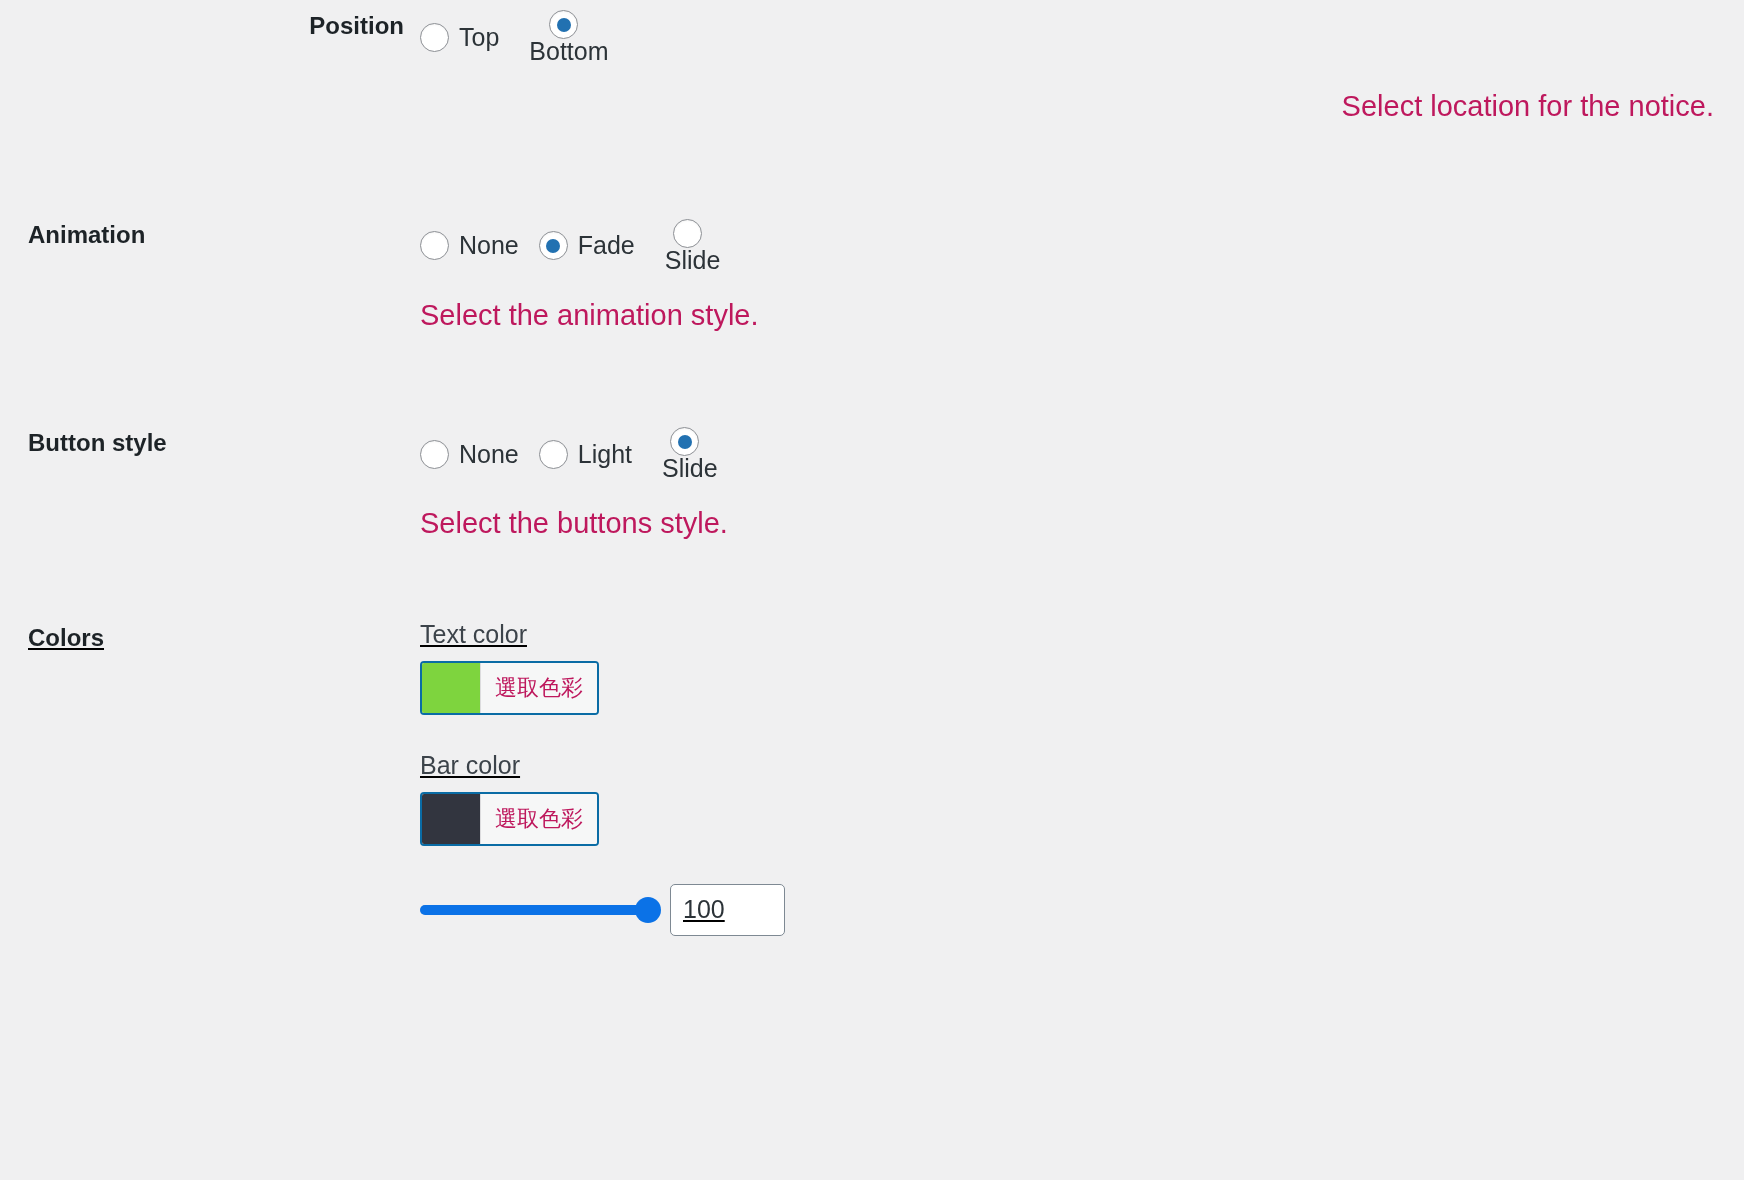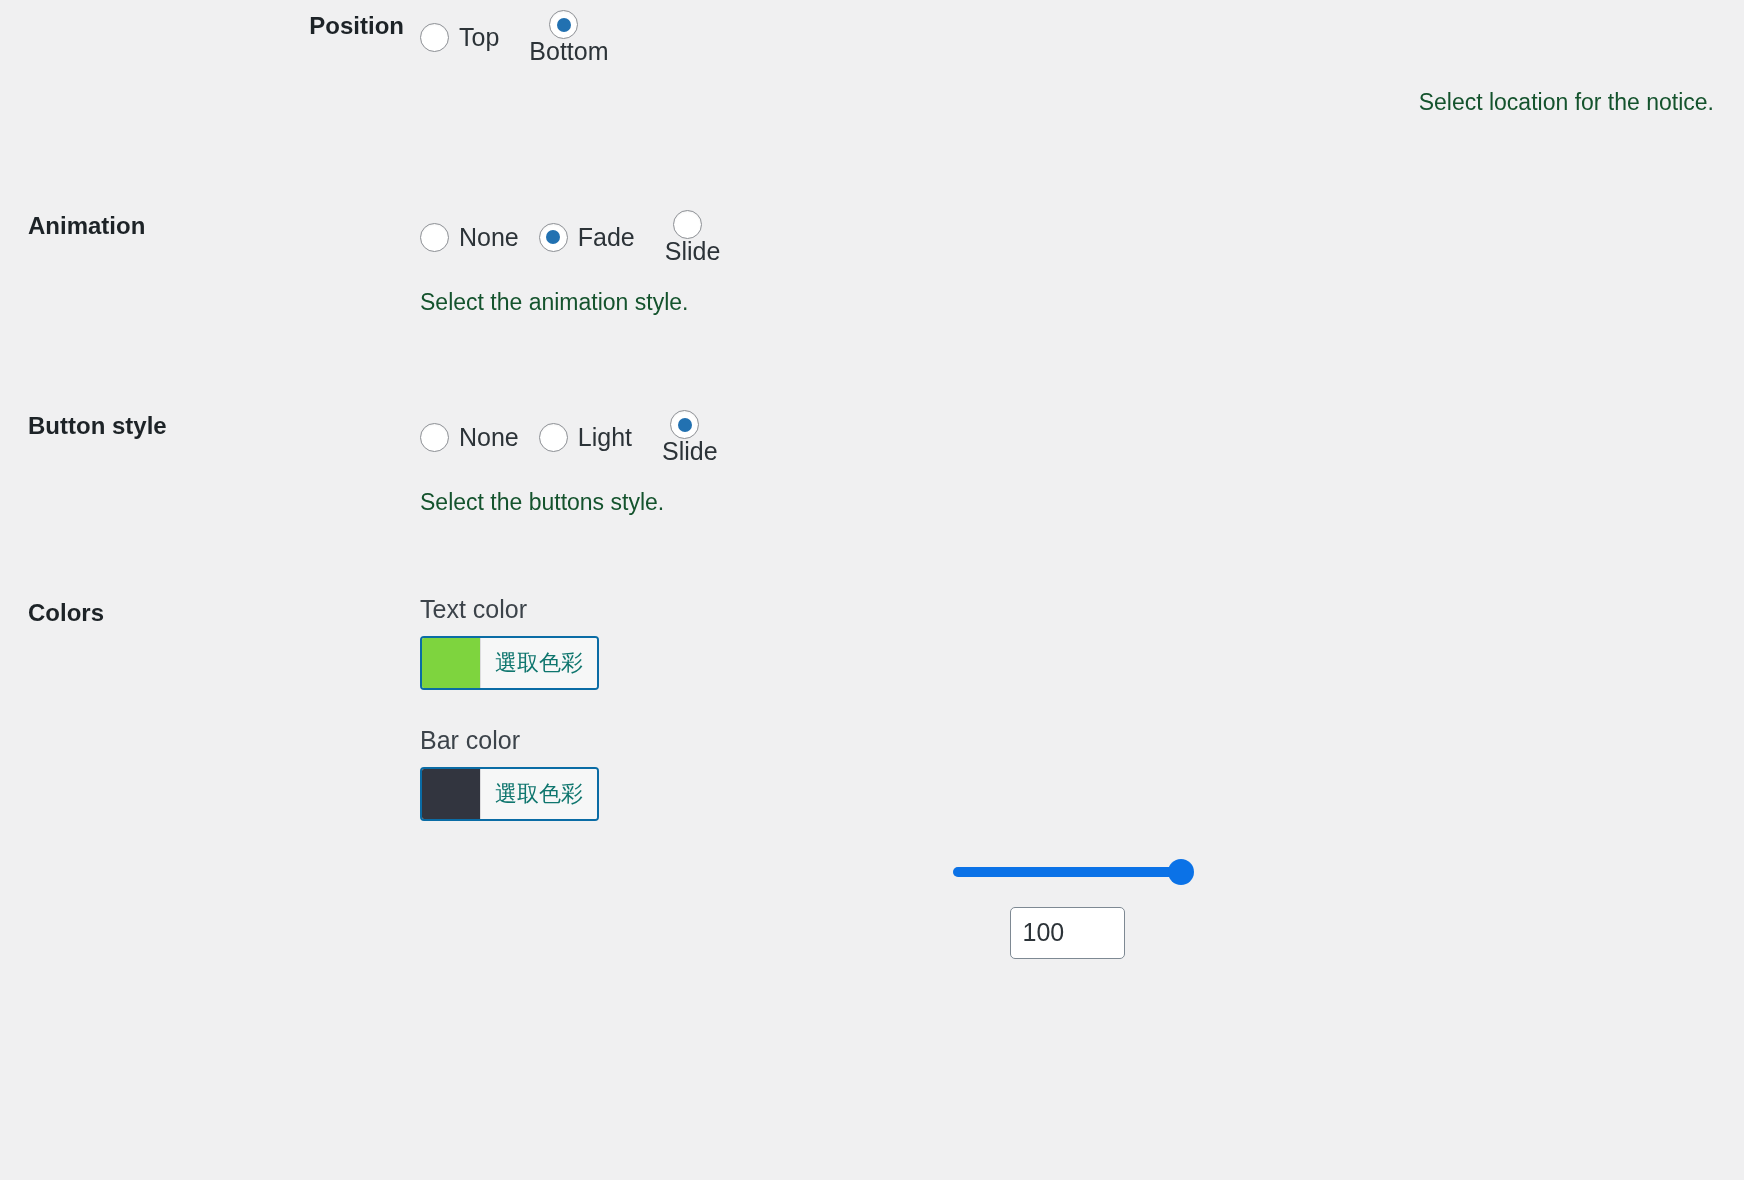--- a/index.html
+++ b/index.html
@@ -72,22 +72,22 @@
     background: #2271b1;
   }
   .radio-label {
     font-size: 25px;
     color: #2c3338;
     margin-left: 10px;
     line-height: 1;
   }
 
   .description {
-    font-size: 23px;
-    color: #14532d;
+    font-size: 29px;
+    color: #be185d;
     margin-top: 22px;
     line-height: 1.4;
   }
 
   
   .text-input {
     width: 630px;
     height: 50px;
     border: 1px solid #7e8993;
     border-radius: 5px;
@@ -119,35 +119,34 @@
   .color-swatch {
     width: 58px;
     display: block;
   }
   .color-button-text {
     display: flex;
     align-items: center;
     justify-content: center;
     padding: 16px 14px;
     font-size: 22px;
-    color: #0f766e;
+    color: #be185d;
     background: #f6f7f7;
     border-left: 1px solid #dcdcde;
     white-space: nowrap;
   }
 
   .color-block { margin-bottom: 36px; }
   .color-block:last-child { margin-bottom: 0; }
 
   
   .slider-row {
     display: flex;
     align-items: center;
     gap: 22px;
-    flex-direction: column;
   }
   .slider {
     position: relative;
     width: 228px;
     height: 26px;
     display: flex;
     align-items: center;
     cursor: pointer;
   }
   .slider-track {
@@ -244,21 +243,21 @@
         <label class="radio-opt">
           <span class="radio-dot checked"></span>
           <span class="radio-label">Slide</span>
         </label>
       </div>
       <div class="description">Select the buttons style.</div>
     </div>
   </div>
 
 
-  <div class="form-row" style="padding-top:78px;">
+  <div class="form-row" style="padding-top:78px;text-decoration:underline;">
     <div class="row-label">Colors</div>
     <div class="row-field">
 
       <div class="color-block">
         <div class="subfield-label">Text color</div>
         <div class="color-button">
           <span class="color-swatch" style="background:#7ed43e;"></span>
           <span class="color-button-text">選取色彩</span>
         </div>
       </div>

